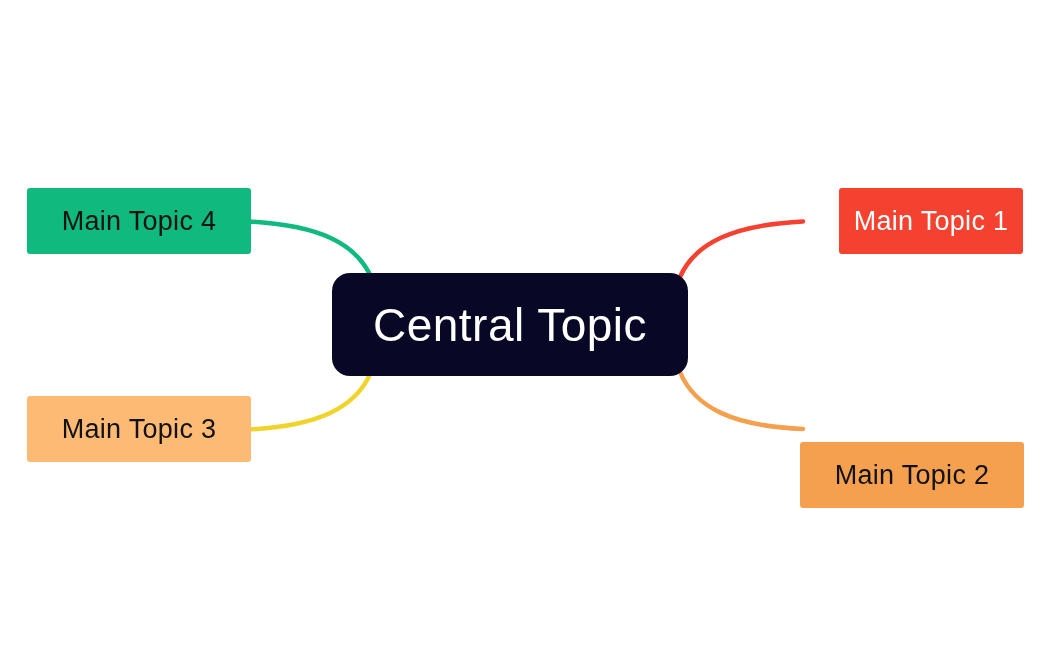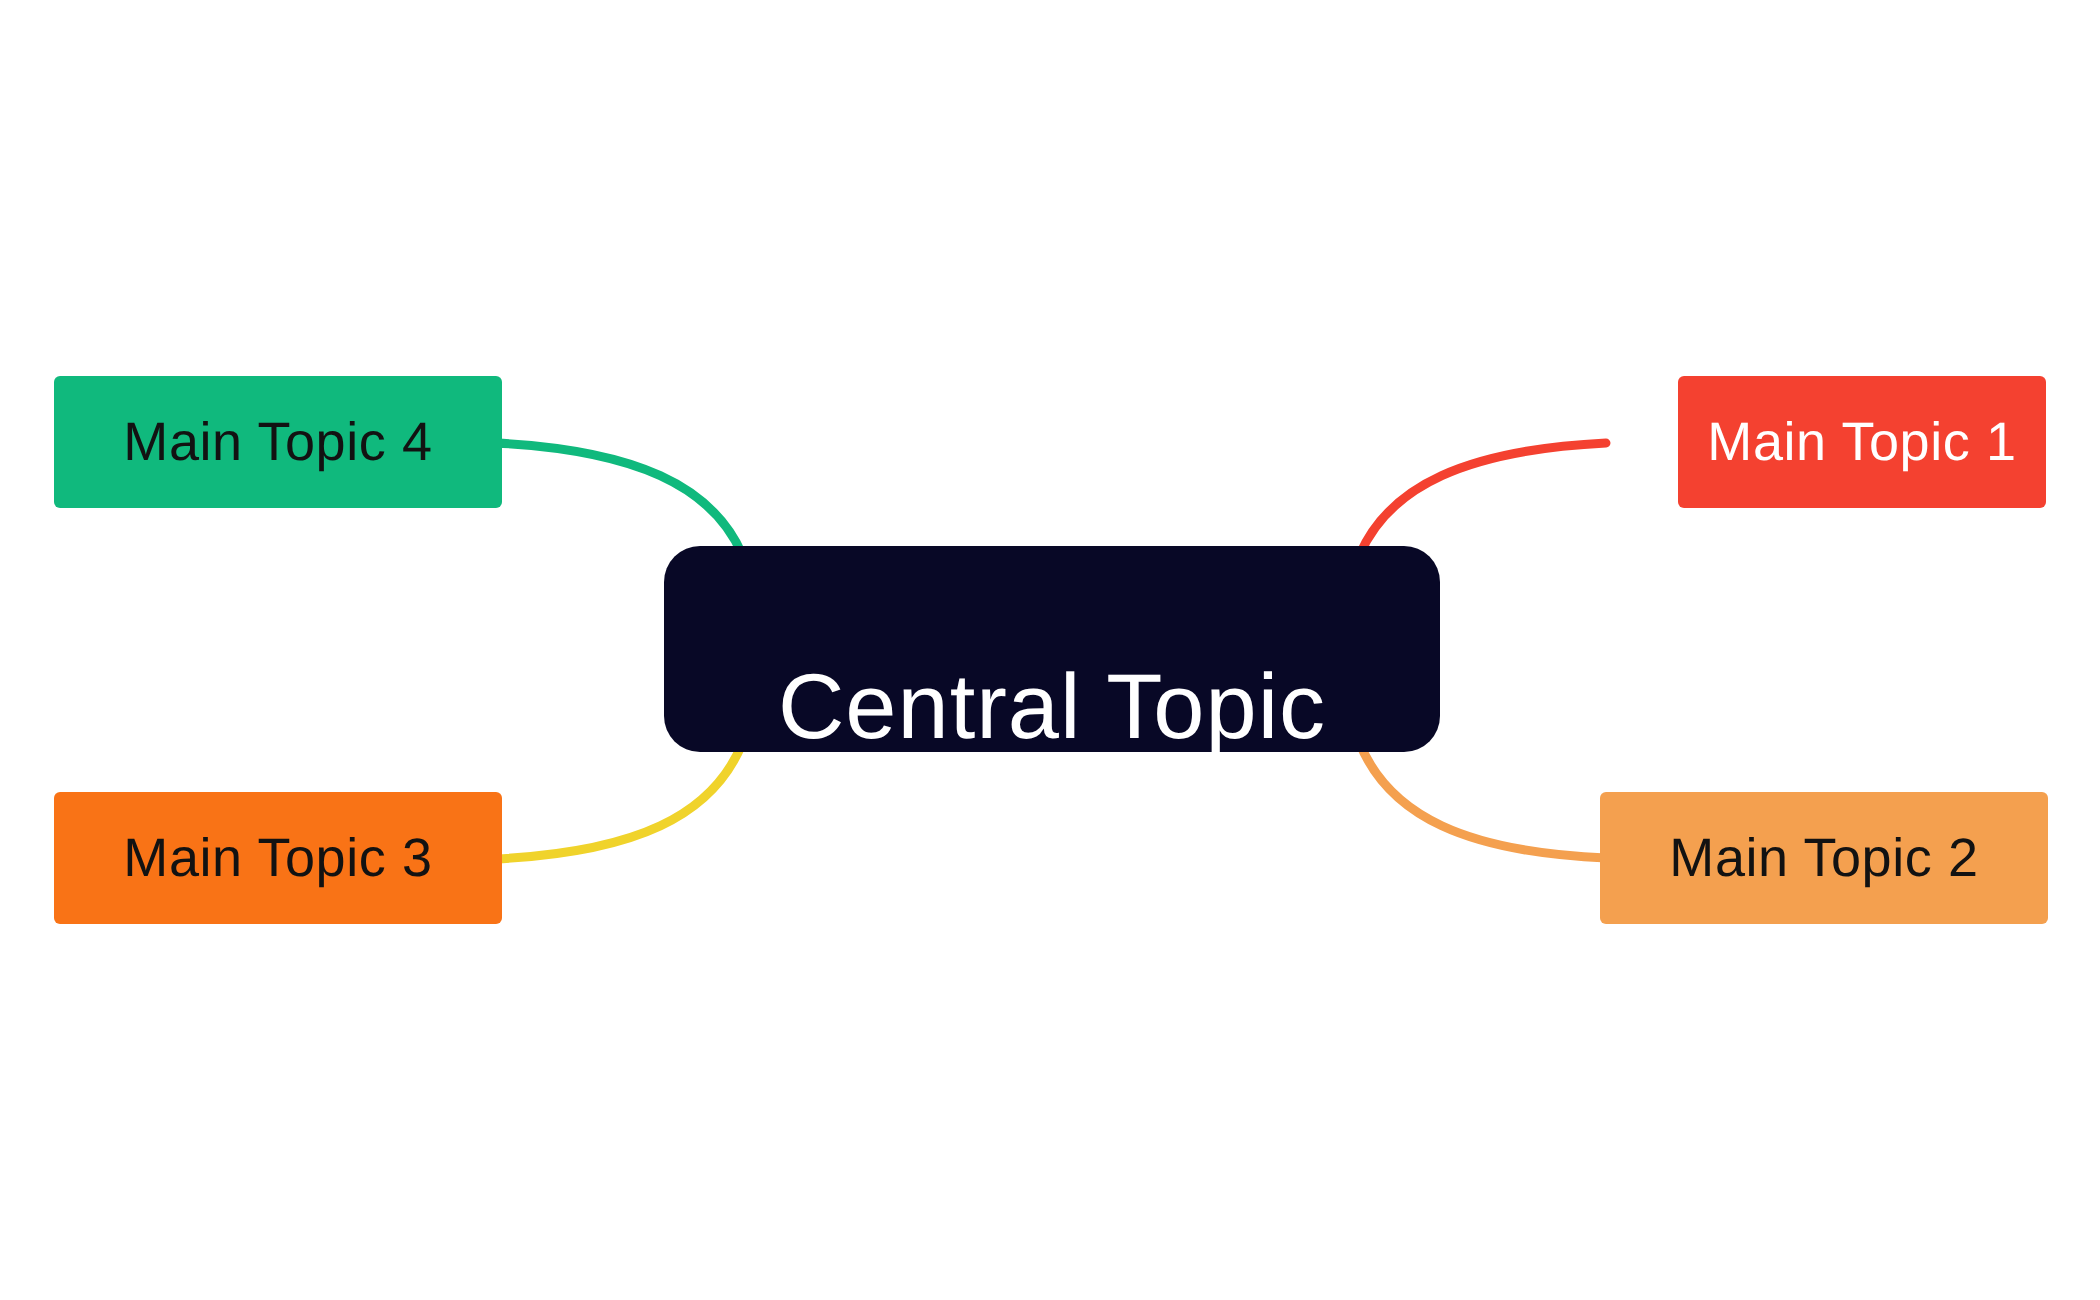--- a/index.html
+++ b/index.html
@@ -32,24 +32,23 @@
     display: flex;
     align-items: center;
     justify-content: center;
     box-sizing: border-box;
     cursor: pointer;
     user-select: none;
   }
   .node-central {
     left: 332px;
     top: 273px;
-    width: 388px;
+    width: 356px;
     height: 103px;
     border-radius: 18px;
-    align-items: flex-end;
   }
   .node-central .node-label {
     font-size: 46px;
     font-weight: 500;
     letter-spacing: 0.5px;
   }
   .node-main {
     width: 224px;
     height: 66px;
     border-radius: 3px;
@@ -81,25 +80,25 @@
   </svg>
 
   <div class="node node-central" style="background: rgb(8, 8, 38); color: rgb(255, 255, 255);">
     <span class="node-label">Central Topic</span>
   </div>
 
   <div class="node node-main pos-top-right" style="background: rgb(244, 65, 48); color: rgb(255, 255, 255);">
     <span class="node-label">Main Topic 1</span>
   </div>
 
-  <div class="node node-main pos-bottom-right" style="background: rgb(244, 160, 79); color: rgb(18, 18, 18);">
+  <div class="node node-main pos-bottom-right" style="background: rgb(244, 160, 79); color: rgb(18, 18, 18); margin-top: 46px;">
     <span class="node-label">Main Topic 2</span>
   </div>
 
-  <div class="node node-main pos-bottom-left" style="background: #f97316; color: rgb(18, 18, 18);">
+  <div class="node node-main pos-bottom-left" style="background: #fdba74; color: rgb(18, 18, 18);">
     <span class="node-label">Main Topic 3</span>
   </div>
 
   <div class="node node-main pos-top-left" style="background: rgb(16, 185, 125); color: rgb(18, 18, 18);">
     <span class="node-label">Main Topic 4</span>
   </div>
 
 </div>
 
 </body></html>

